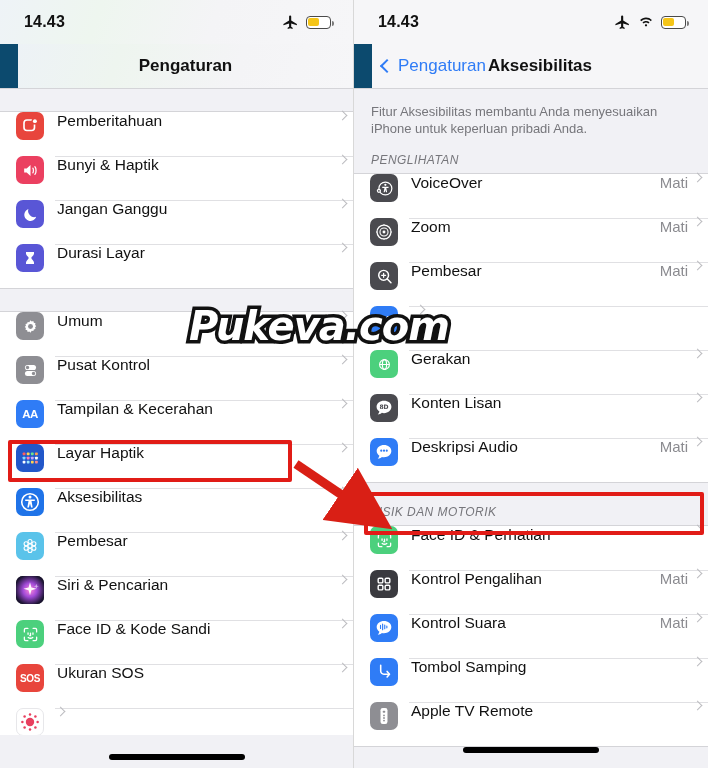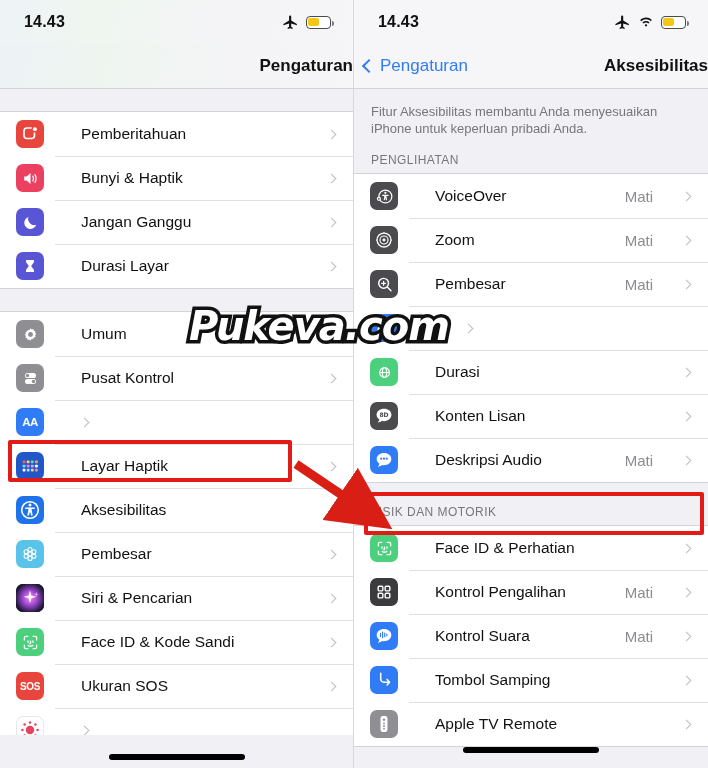--- a/index.html
+++ b/index.html
@@ -30,22 +30,22 @@
     position: relative; padding: 1.4px; background: #fff;
   }
   .batt i { display: block; height: 100%; width: 52%; background: #f5c518; border-radius: 2px; }
   .batt::after {
     content: ""; position: absolute; right: -4px; top: 4px;
     width: 2px; height: 5px; background: #7a7a7a; border-radius: 0 2px 2px 0;
   }
 
   
   .navbar {
-    height: 44px; display: flex; align-items: center; justify-content: flex-end;
-    position: relative; background: #f6f6f8;
+    height: 44px; display: flex; align-items: center; justify-content: center;
+    position: relative; background: #f6f6f8; margin-left: 18px;
   }
   .navbar.grad { background: linear-gradient(110deg,#edf2f6 0%, #eef5ef 30%, #f4f4f6 65%, #f6f6f8 100%); }
   .navtitle { font-size: 17px; font-weight: bold; color: #111; }
   .backbtn {
     position: absolute; left: 10px; top: 0; height: 44px;
     display: flex; align-items: center; gap: 4px; color: #2f7cf6;
     font-size: 17px; cursor: pointer;
   }
   .chev-left {
     width: 10px; height: 10px; border-left: 2.4px solid #2f7cf6; border-bottom: 2.4px solid #2f7cf6;
@@ -54,44 +54,44 @@
   .navsep { height: 1px; background: #d4d4d8; }
 
   
   .body { background: #f1f1f5; height: calc(768px - 88px); position: relative; }
 
   .gap { height: 22px; }
 
   .group { background: #fff; border-top: 1px solid #d4d4d8; border-bottom: 1px solid #d4d4d8; }
 
   .row {
-    display: flex; align-items: center; height: 44px;
-    padding-left: 16px; padding-right: 18px; position: relative; background: #fff;
+    display: flex; align-items: flex-start; height: 44px;
+    padding-left: 16px; padding-right: 7px; position: relative; background: #fff;
     cursor: pointer;
-    gap: 24px;
   }
   .row + .row::before {
     content: ""; position: absolute; left: 55px; right: 0; top: 0; height: 1px; background: #e0e0e3;
   }
   .ic {
     width: 28px; height: 28px; border-radius: 7px; flex: none;
     display: flex; align-items: center; justify-content: center;
     margin-right: 13px; color: #fff; font-size: 13px; font-weight: bold;
     overflow: hidden;
   }
   .lbl { font-size: 15.5px; color: #111; flex: 1; white-space: nowrap; }
   .val { font-size: 15px; color: #8b8b90; margin-right: 6px; }
   .chev {
     width: 7px; height: 7px; border-top: 1.9px solid #bcbcc0; border-right: 1.9px solid #bcbcc0;
     transform: rotate(45deg); flex: none;
   }
 
   .section-hdr {
     font-size: 12px; color: #76767b; letter-spacing: .45px;
     padding: 0 0 6px 17px;
+    font-style: italic;
   }
   .blurb {
     font-size: 13px; color: #76767b; line-height: 17px;
     padding: 14px 18px 16px 17px;
   }
 
   
   .homebar-wrap { position: absolute; left: 0; right: 0; bottom: 0; height: 34px; background: #f1f1f5; }
   .homebar-wrap.white { background: #fff; }
   .homebar {
@@ -209,20 +209,21 @@
                 <rect x="5" y="12.6" width="14" height="6.4" rx="3.2" fill="#fff"></rect>
                 <circle cx="8.2" cy="8.2" r="2.1" fill="#8e8e93"></circle>
                 <circle cx="15.8" cy="15.8" r="2.1" fill="#8e8e93"></circle>
               </svg>
           </span>
           <span class="lbl">Pusat Kontrol</span>
           <span class="chev"></span>
         </div>
         <div class="row">
           <span class="ic" style="background:#2f7cf6;font-size:11.5px;letter-spacing:-.5px;">AA</span>
+          <span class="lbl">Tampilan &amp; Kecerahan</span>
           <span class="chev"></span>
         </div>
         <div class="row">
           <span class="ic" style="background:#2257c9;">
             <svg width="22" height="22" viewBox="0 0 24 24">
               <g>
                 <rect x="4" y="6" width="3" height="3" rx=".7" fill="#ff5d5d"></rect>
                   <rect x="8.5" y="6" width="3" height="3" rx=".7" fill="#ffd34e"></rect>
                   <rect x="13" y="6" width="3" height="3" rx=".7" fill="#6de08f"></rect>
                   <rect x="17.5" y="6" width="3" height="3" rx=".7" fill="#ff9f4e"></rect>
@@ -438,21 +439,21 @@
         <div class="row">
           <span class="ic" style="background:#4cd07d;">
             <svg width="21" height="21" viewBox="0 0 24 24">
                 <g fill="none" stroke="#fff" stroke-width="1.3">
                   <circle cx="12" cy="12" r="5.6"></circle>
                   <ellipse cx="12" cy="12" rx="2.4" ry="5.6"></ellipse>
                   <path d="M6.4 12h11.2"></path>
                 </g>
               </svg>
           </span>
-          <span class="lbl">Durasi</span>
+          <span class="lbl">Gerakan</span>
           <span class="val"></span>
           <span class="chev"></span>
         </div>
         <div class="row">
           <span class="ic" style="background:#4a4a4f;">
             <svg width="22" height="22" viewBox="0 0 24 24">
                 <path fill="#fff" d="M12 4.2c-4.5 0-8.1 2.9-8.1 6.5 0 2.1 1.2 4 3.1 5.2-.2 1.2-.9 2.4-1.8 3.3 1.7-.2 3.3-.9 4.5-1.9.7.2 1.5.3 2.3.3 4.5 0 8.1-2.9 8.1-6.9S16.5 4.2 12 4.2z"></path>
                 <text x="12" y="13.4" font-size="6.6" font-weight="bold" fill="#4a4a4f" text-anchor="middle" font-family="DejaVu Sans">8D</text>
               </svg>
           </span>

